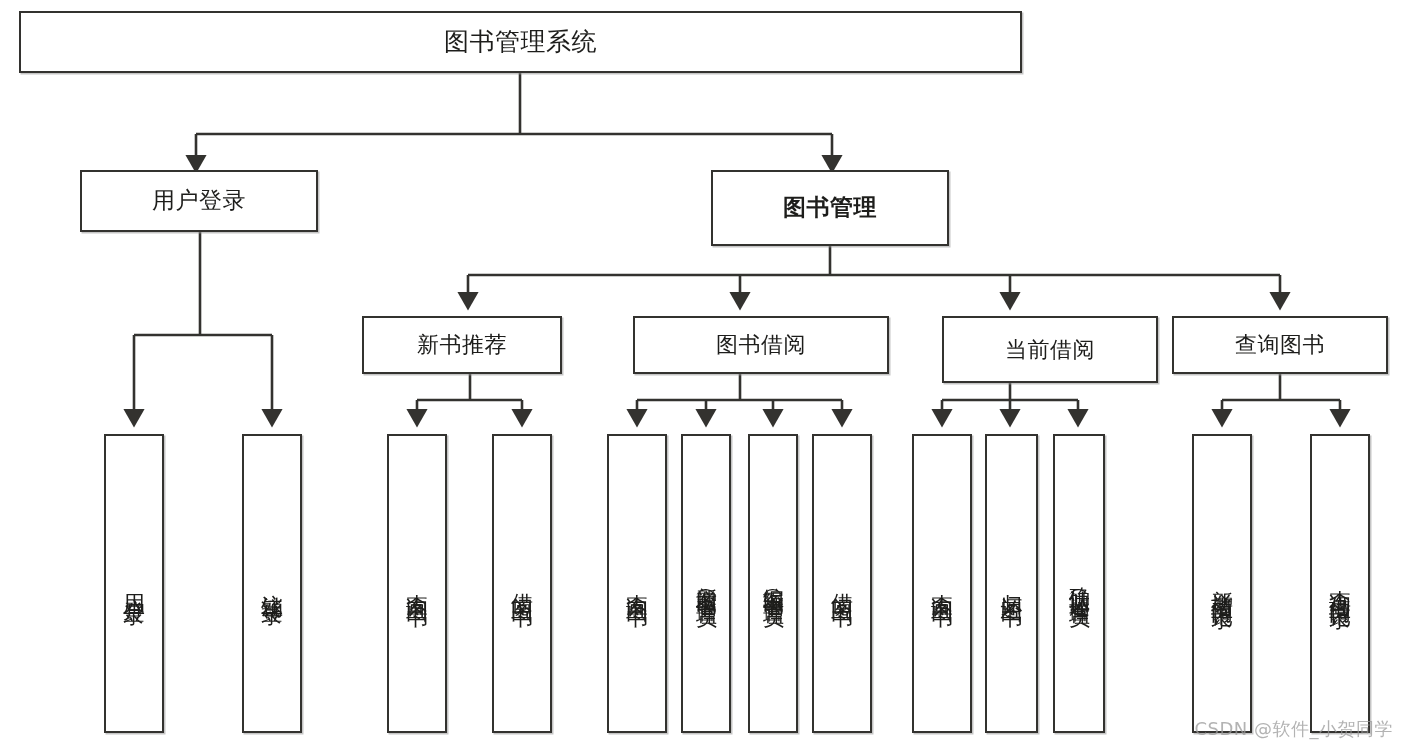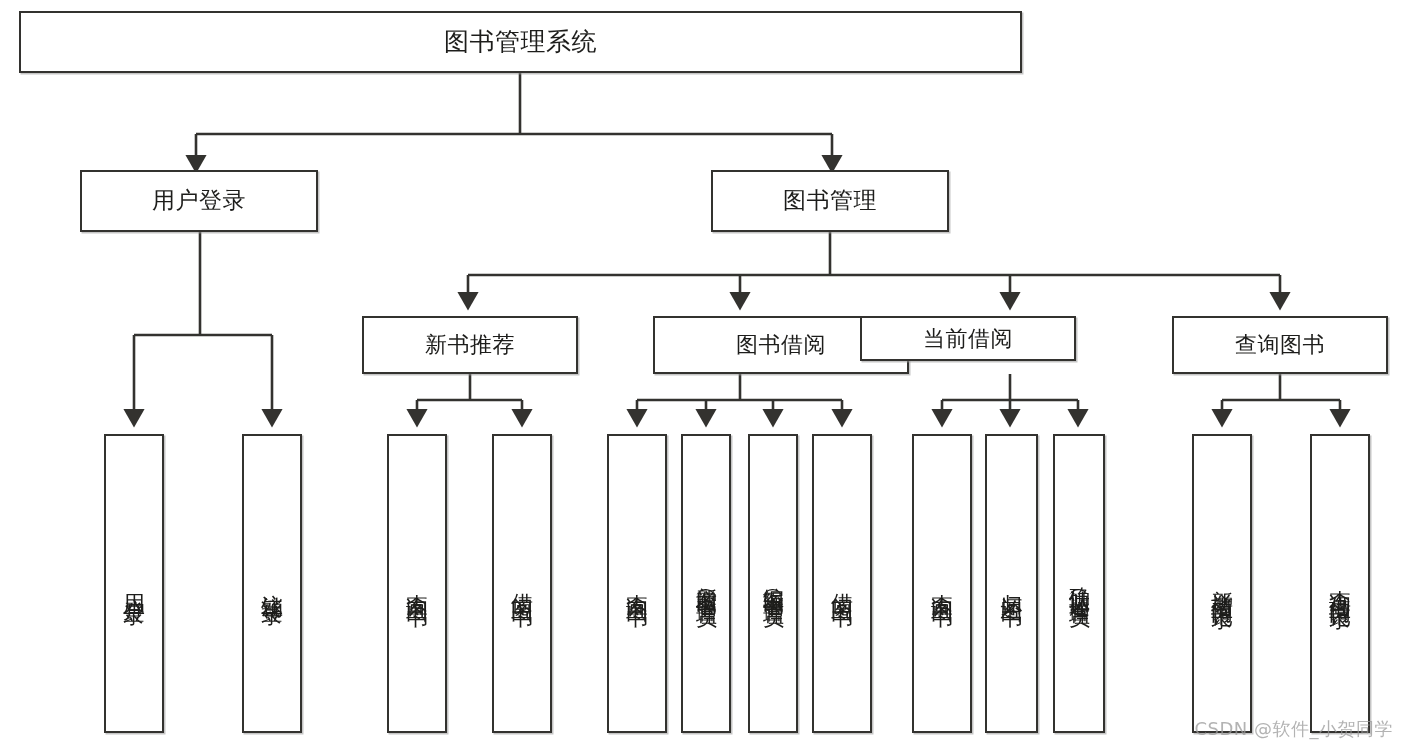--- a/index.html
+++ b/index.html
@@ -126,31 +126,31 @@
     </g>
   </svg>
 
   <div class="node root horizontal" style="left:19px; top:11px; width:1003px; height:62px;">
     <span class="label">图书管理系统</span>
   </div>
 
   <div class="node level2 horizontal" style="left:80px; top:170px; width:238px; height:62px;">
     <span class="label">用户登录</span>
   </div>
-  <div class="node level2 horizontal" style="left:711px; top:170px; width:238px; height:62px;">
+  <div class="node level2 horizontal" style="left:711px; top:170px; width:238px; height:76px;font-weight:bold;">
     <span class="label">图书管理</span>
   </div>
 
-  <div class="node level3 horizontal" style="left:362px; top:316px; width:216px; height:58px;align-items:center;">
+  <div class="node level3 horizontal" style="left:362px; top:316px; width:200px; height:58px;align-items:center;">
     <span class="label">新书推荐</span>
   </div>
-  <div class="node level3 horizontal" style="left:633px; top:316px; width:256px; height:58px;margin-left:20px;">
+  <div class="node level3 horizontal" style="left:633px; top:316px; width:256px; height:58px;">
     <span class="label">图书借阅</span>
   </div>
-  <div class="node level3 horizontal" style="left:860px; top:316px; width:216px; height:45px;">
+  <div class="node level3 horizontal" style="left:942px; top:316px; width:216px; height:67px;">
     <span class="label">当前借阅</span>
   </div>
   <div class="node level3 horizontal" style="left:1172px; top:316px; width:216px; height:58px;">
     <span class="label">查询图书</span>
   </div>
 
   <div class="node leaf vertical" style="left:104px; top:434px; width:60px; height:299px;">
     <span class="label">用户登录</span>
   </div>
   <div class="node leaf vertical" style="left:242px; top:434px; width:60px; height:299px;">

